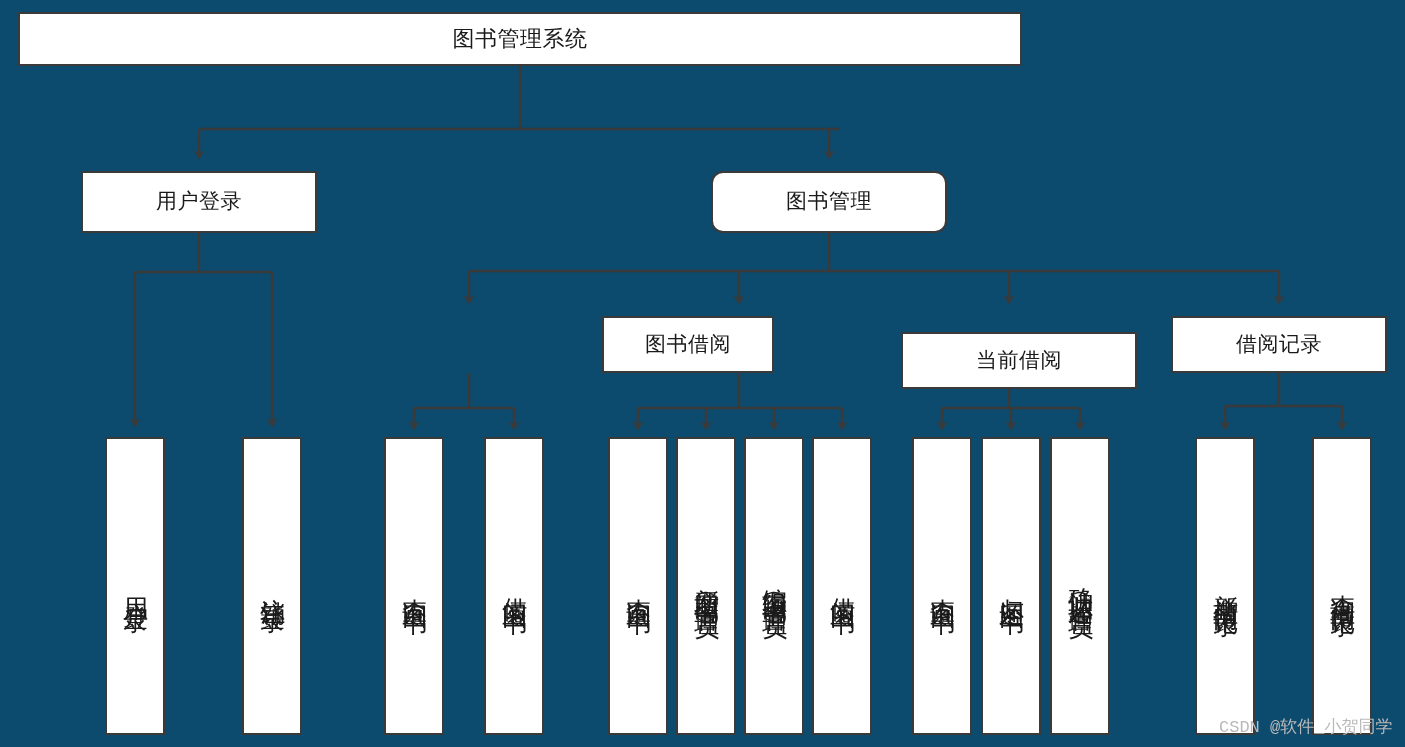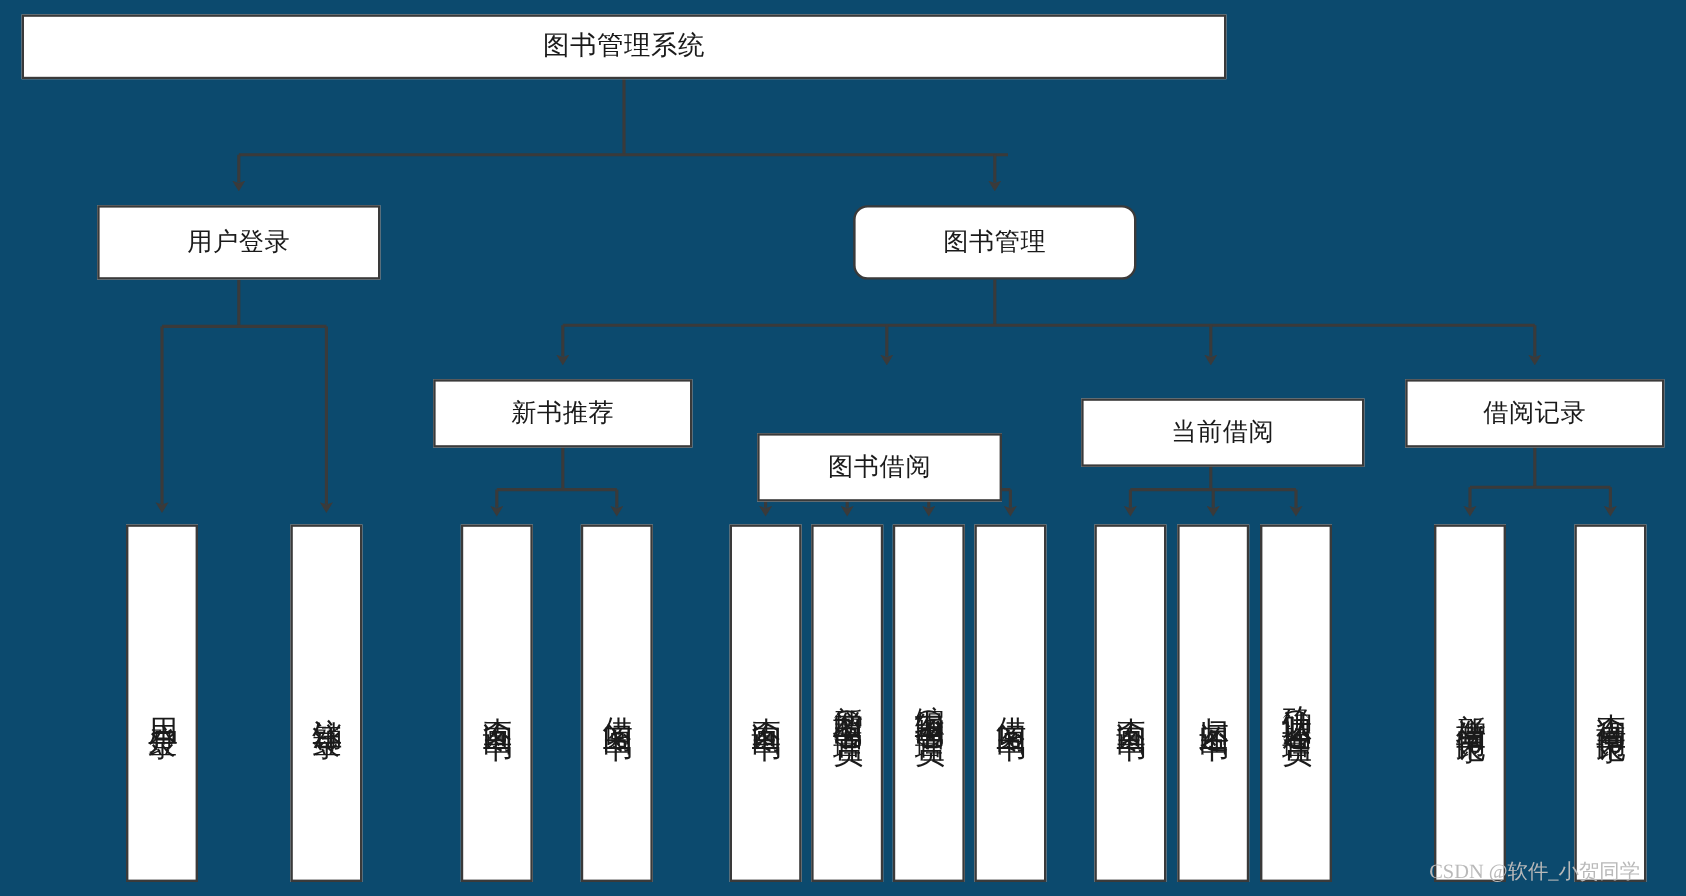--- a/index.html
+++ b/index.html
@@ -52,21 +52,22 @@
     font-size: 25px;
     letter-spacing: 4px;
   }
   .node.root .node-label { font-size: 22px; }
   .watermark {
     position: absolute;
     color: #b9b9b9;
     font-size: 17px;
     white-space: nowrap;
     pointer-events: none;
-    font-family: Liberation Serif, serif;
+    font-family: Liberation Mono, monospace;
+    margin-left: 28px;
   }
 </style>
 </head>
 <body>
 
 <div id="canvas">
 
   <svg id="wires" viewBox="0 0 1405 747" xmlns="http://www.w3.org/2000/svg">
     <defs>
       <marker id="arrowhead" markerWidth="9" markerHeight="11" refX="1.5" refY="5.5" orient="auto" markerUnits="userSpaceOnUse">
@@ -121,24 +122,21 @@
     <span class="node-label">图书管理系统</span>
   </div>
 
   <div class="node horizontal" style="left:81px; top:171px; width:236px; height:62px;">
     <span class="node-label">用户登录</span>
   </div>
   <div class="node horizontal" style="left:711px; top:171px; width:236px; height:62px;border-radius:12px;">
     <span class="node-label">图书管理</span>
   </div>
 
-  <div class="node horizontal" style="left:361px; top:316px; width:216px; height:57px;">
-    <span class="node-label">新书推荐</span>
-  </div>
-  <div class="node horizontal" style="left:631px; top:316px; width:204px; height:57px;margin-top:45px;">
+  <div class="node horizontal" style="left:602px; top:316px; width:172px; height:57px;">
     <span class="node-label">图书借阅</span>
   </div>
   <div class="node horizontal" style="left:901px; top:316px; width:236px; height:57px;margin-top:16px;">
     <span class="node-label">当前借阅</span>
   </div>
   <div class="node horizontal" style="left:1171px; top:316px; width:216px; height:57px;">
     <span class="node-label">借阅记录</span>
   </div>
 
   <div class="node vertical" style="left:105px; top:437px; width:60px; height:298px;">

